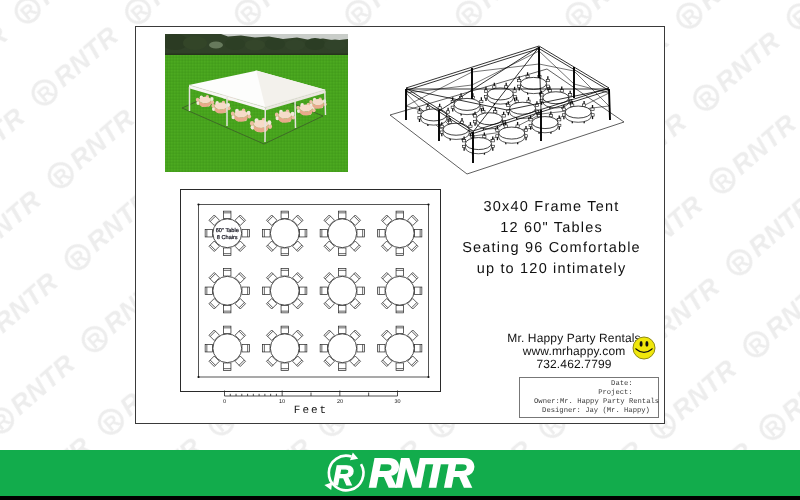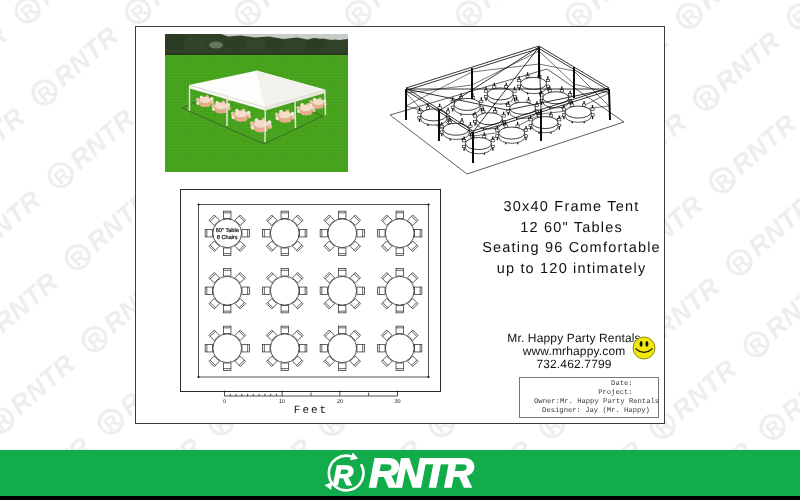--- a/index.html
+++ b/index.html
@@ -5,21 +5,21 @@
   html,body{margin:0;padding:0;}
   *{text-rendering:geometricPrecision;}
   body{width:800px;height:500px;position:relative;overflow:hidden;background:#fff;
        font-family:"Liberation Sans",sans-serif;-webkit-font-smoothing:antialiased;}
   #wm{position:absolute;left:0;top:0;width:800px;height:500px;}
   #mainbox{position:absolute;left:135px;top:26px;width:528px;height:396px;
            background:#fff;border:1px solid #3a3a3a;}
   #photo{position:absolute;left:165px;top:34px;}
   #wire{position:absolute;left:383px;top:33px;}
   #plan{position:absolute;left:176px;top:186px;}
-  #titletext{position:absolute;left:458px;top:197px;width:227px;text-align:center;
+  #titletext{position:absolute;left:438px;top:197px;width:227px;text-align:center;
              font-size:14.5px;line-height:20.6px;letter-spacing:1.2px;color:#111;}
   #contact{position:absolute;left:500px;top:332px;width:148px;text-align:center;
            font-size:12px;line-height:12.8px;letter-spacing:0.15px;color:#111;}
   #smiley{position:absolute;left:632px;top:336px;}
   #datetable{position:absolute;left:519px;top:377px;width:138px;height:39px;
              border:1px solid #777;}
   #datetable pre{margin:0;font-family:"Liberation Mono",monospace;
              font-size:7.2px;line-height:9px;color:#3a3a3a;padding:2px 0 0 14px;text-align:center;}
   #footer{position:absolute;left:0;top:450px;width:800px;height:45.5px;background:#12ac4c;}
   #blackstrip{position:absolute;left:0;top:495.5px;width:800px;height:4.5px;background:#000;}

